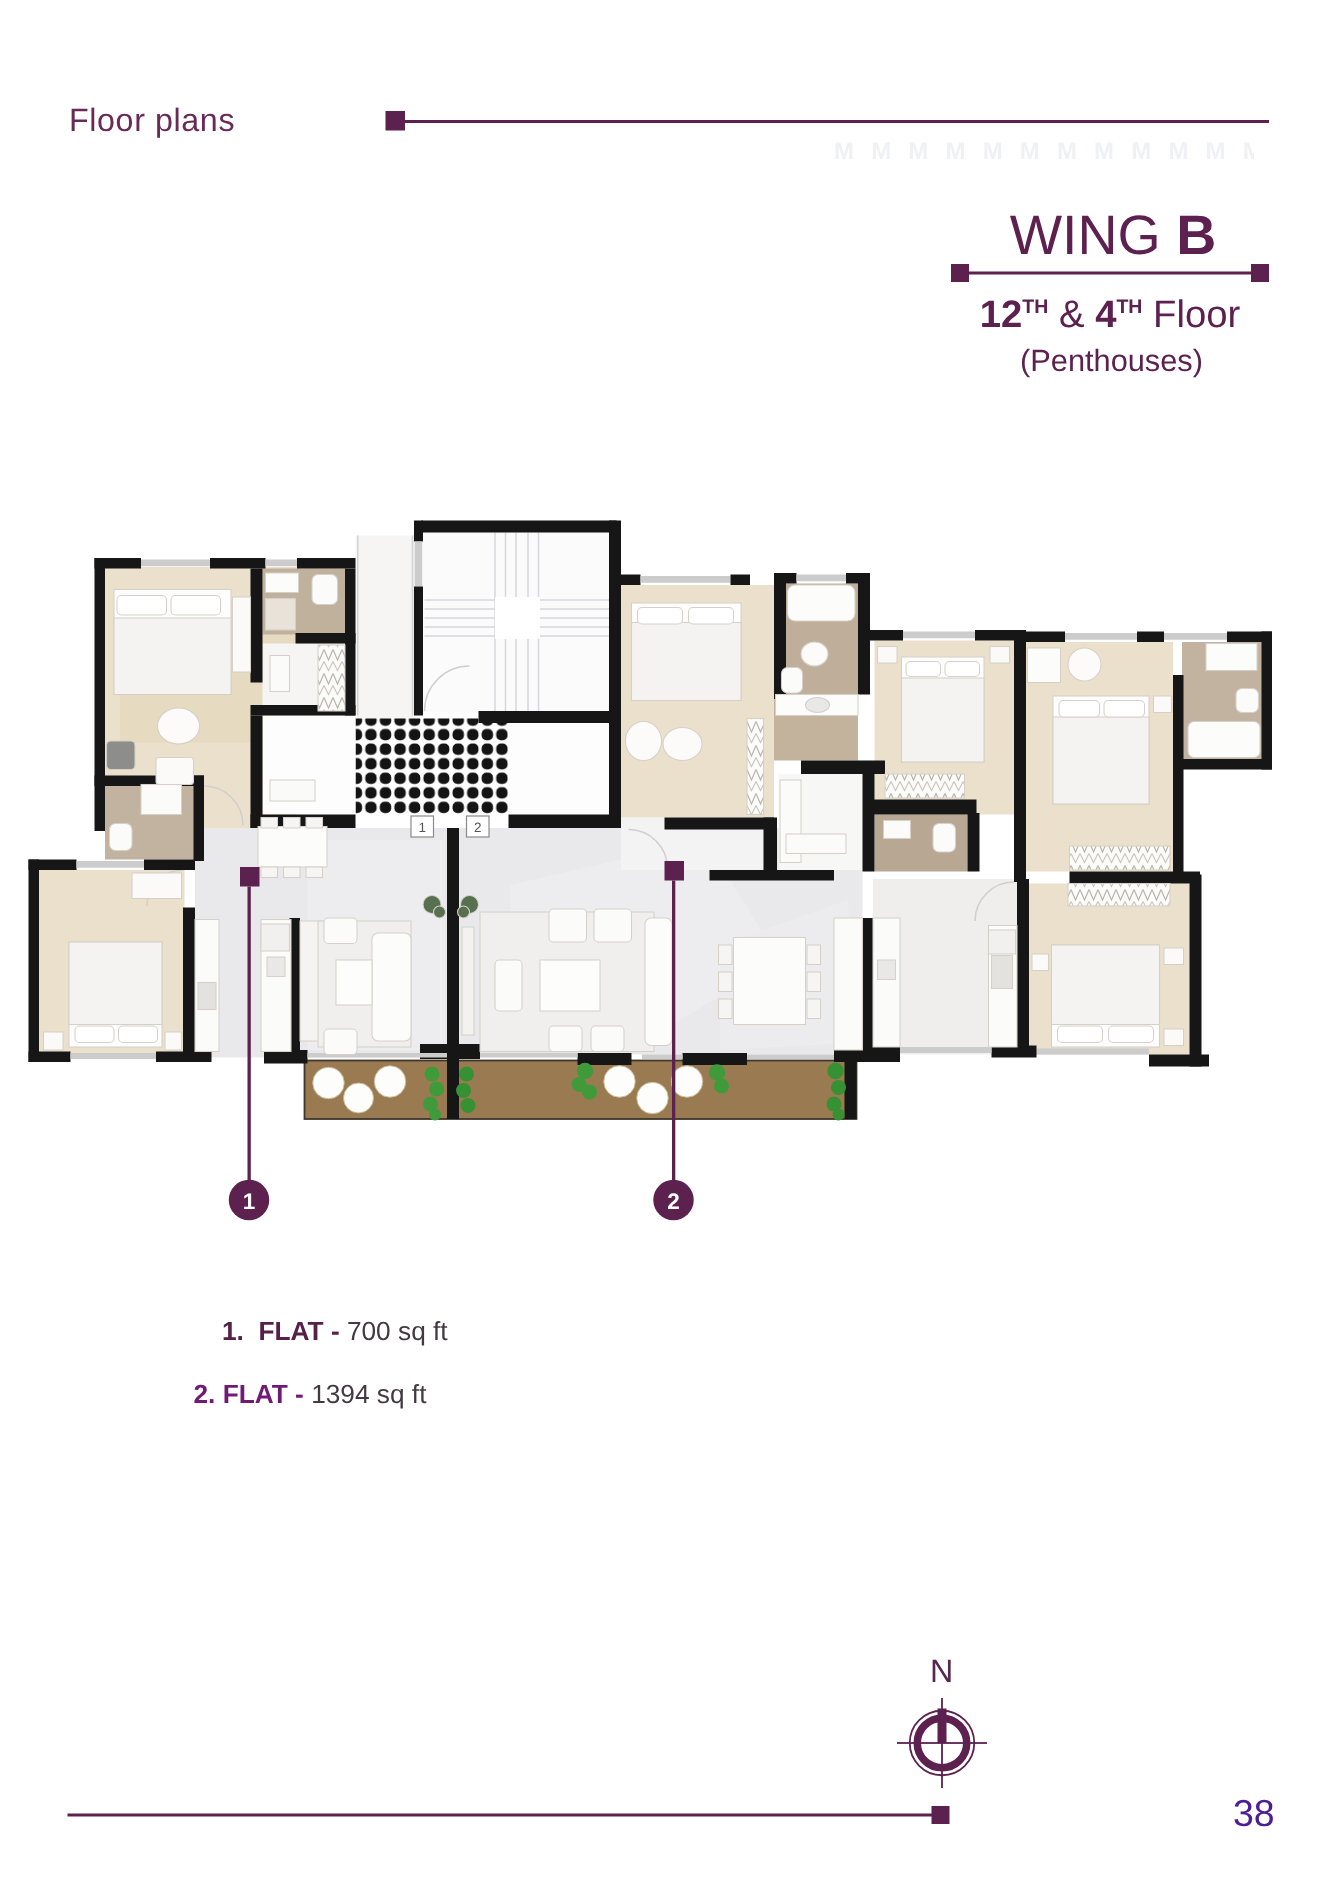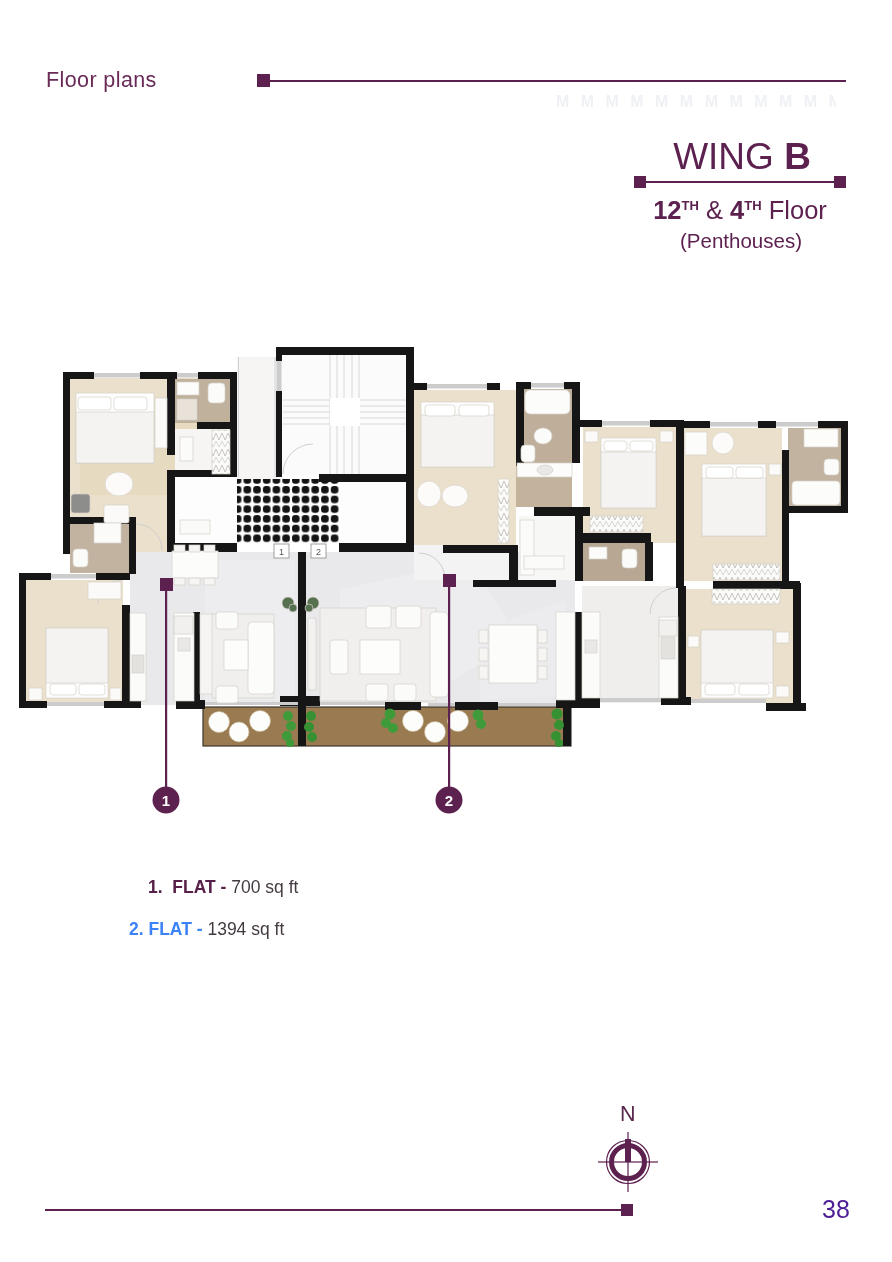--- a/index.html
+++ b/index.html
@@ -24,21 +24,21 @@
 <div class="abs" style="left:640px;top:181px;width:200px;height:2px;background:#5d2150;"></div>
 
 <div class="abs" style="left:834px;top:176px;width:12px;height:12px;background:#5d2150;"></div>
 
 <div class="abs" style="left:579px;top:196px;width:322px;text-align:center;font-size:25.5px;color:#5d2150;"><b>12</b><sup style="font-size:13px;font-weight:bold;">TH</sup> &amp; <b>4</b><sup style="font-size:13px;font-weight:bold;">TH</sup> Floor</div>
 
 <div class="abs" style="left:580px;top:229px;width:322px;text-align:center;font-size:20.5px;color:#5d2150;">(Penthouses)</div>
 
 <div class="abs" style="left:129px;top:877px;font-size:17.5px;color:#433a41;margin-left:19px;"><b style="color:#562048;">1.&nbsp;&nbsp;FLAT -</b> 700 sq ft</div>
 
-<div class="abs" style="left:129px;top:919px;font-size:17.5px;color:#433a41;"><b style="color:#3b82f6;">2. FLAT -</b> 1394 sq ft</div>
+<div class="abs" style="left:129px;top:919px;font-size:17.5px;color:#433a41;"><b style="color:#701a75;">2. FLAT -</b> 1394 sq ft</div>
 
 <div class="abs" style="left:620px;top:1102px;font-size:21.5px;color:#59274e;">N</div>
 
 <div class="abs" style="left:45px;top:1209px;width:583px;height:1.6px;background:#5d2150;"></div>
 
 <div class="abs" style="left:621px;top:1204px;width:12px;height:12px;background:#5d2150;"></div>
 
 <div class="abs" style="left:822px;top:1195px;font-size:25px;color:#4c1d95;">38</div>
 
 <svg class="abs" style="left:0;top:0;" width="892" height="1262" viewBox="0 0 892 1262" xmlns="http://www.w3.org/2000/svg">

